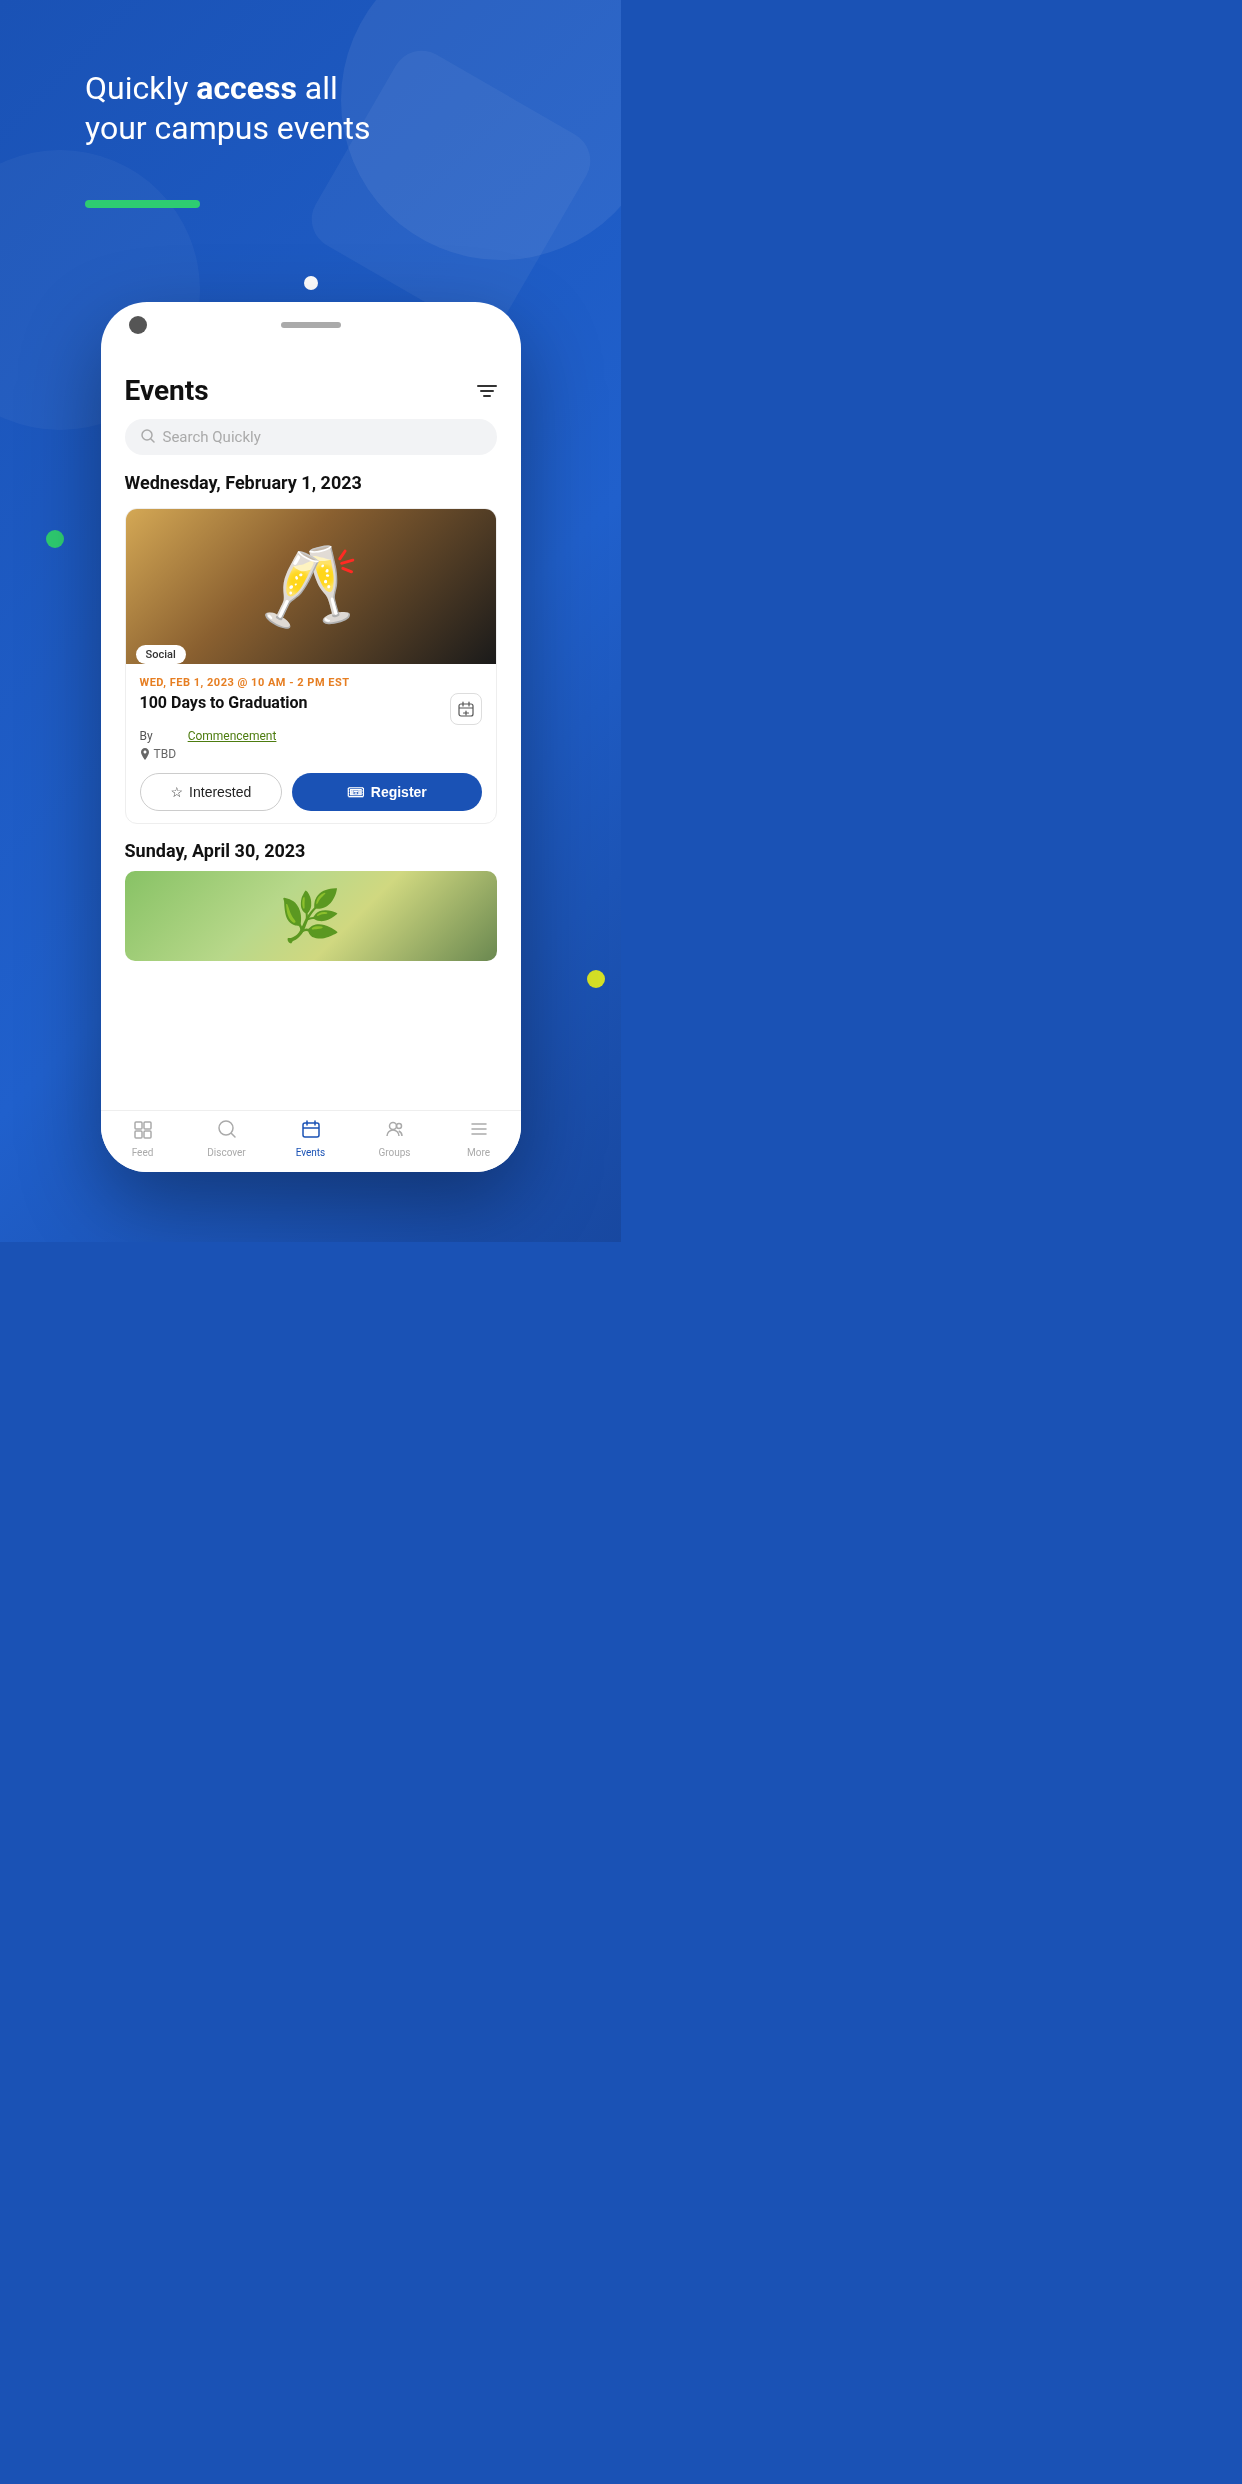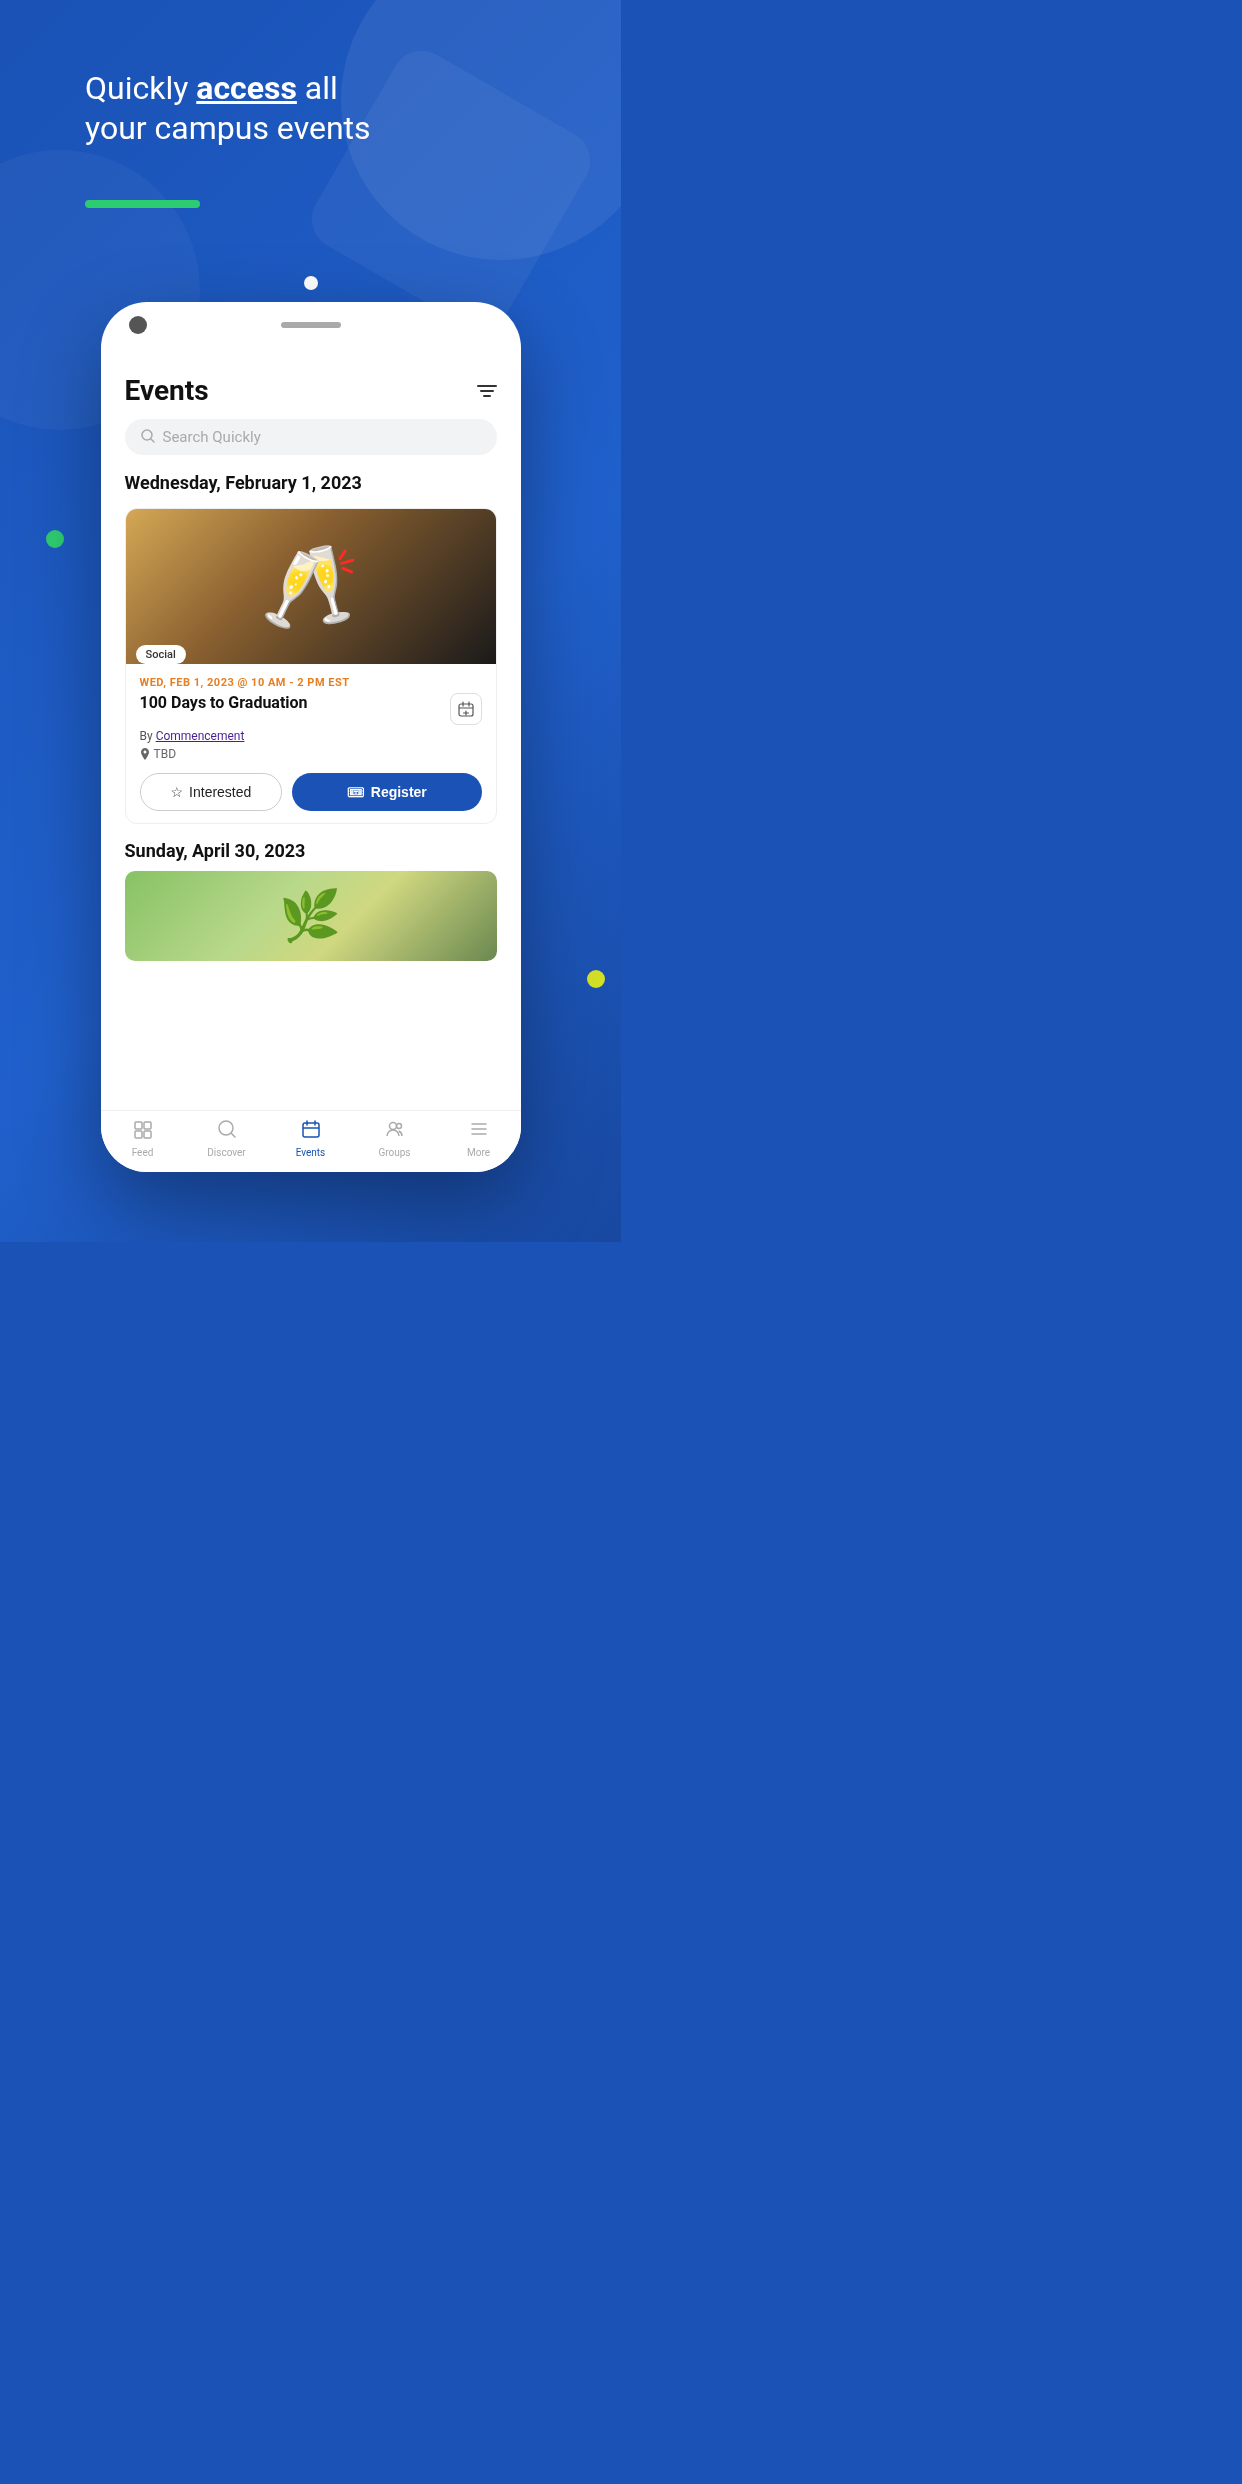--- a/index.html
+++ b/index.html
@@ -51,21 +51,21 @@
 
     
     .hero-text {
       position: absolute;
       top: 68px;
       left: 85px;
       color: white;
       font-size: 32px;
       line-height: 1.25;
     }
-    .hero-text .bold { font-weight: 700; text-decoration: underline; }
+    .hero-text .bold { font-weight: 700; }
     .hero-underline {
       position: absolute;
       top: 200px;
       left: 85px;
       width: 115px;
       height: 8px;
       background: #2ecc71;
       border-radius: 4px;
     }
 
@@ -288,22 +288,23 @@
       flex-shrink: 0;
       font-size: 16px;
       color: #555;
     }
     .event-organizer {
       font-size: 12px;
       color: #555;
       margin-bottom: 4px;
     }
     .event-organizer a {
-      color: #4c1d95;
+      color: #4d7c0f;
       text-decoration: underline;
+      margin-left: 32px;
     }
     .event-location {
       display: flex;
       align-items: center;
       gap: 4px;
       font-size: 12px;
       color: #666;
       margin-bottom: 12px;
     }
 

